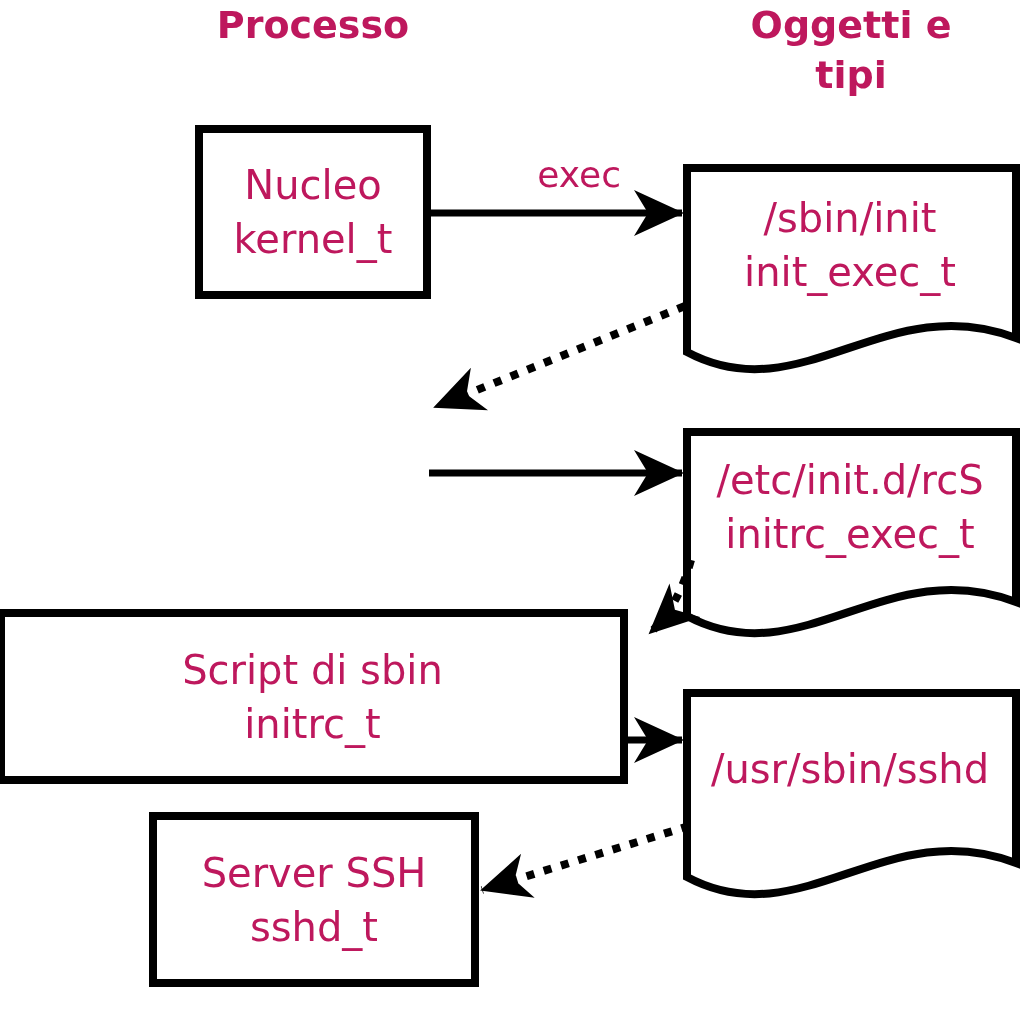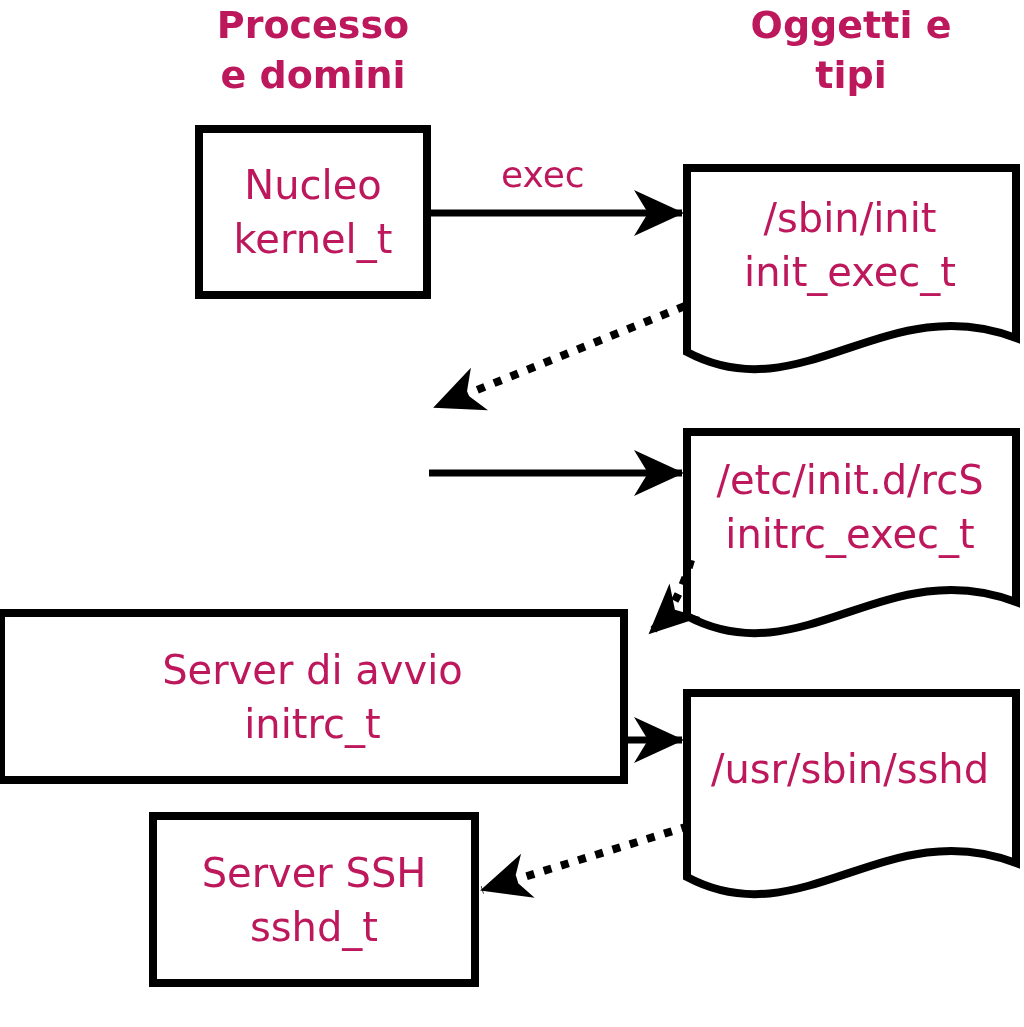--- a/index.html
+++ b/index.html
@@ -27,21 +27,21 @@
   .pbox-4 { left:149px; top:812px; width:330px; height:175px; }
   .doc-label {
     position:absolute; left:687px; width:326px; text-align:center;
     font-size:40px; line-height:54px;
   }
   .doc-label-1 { top:191px; }
   .doc-label-2 { top:453px; }
   .doc-label-3 { top:742px; }
   .edge-label {
     position:absolute; left:501px; top:153px; width:120px;
-    text-align:left; font-size:36px; line-height:44px;
+    text-align:right; font-size:36px; line-height:44px;
   }
 </style>
 </head>
 <body>
 
 <div class="canvas">
 
   <svg class="svg-layer" width="1024" height="1027" viewBox="0 0 1024 1027">
     <defs>
       <marker id="ah" markerUnits="userSpaceOnUse" markerWidth="56" markerHeight="50" refX="48" refY="23" orient="auto">
@@ -57,33 +57,32 @@
     <line x1="429" y1="473" x2="682" y2="473" stroke="#000000" stroke-width="7" marker-end="url(#ah)"></line>
     <line x1="624" y1="740" x2="682" y2="740" stroke="#000000" stroke-width="7" marker-end="url(#ah)"></line>
 
     <line x1="685" y1="306" x2="435" y2="407" stroke="#000000" stroke-width="8" stroke-dasharray="8 10" marker-end="url(#ah)"></line>
     <path d="M 691 560 Q 678 607 650 633" fill="none" stroke="#000000" stroke-width="8" stroke-dasharray="8 10" marker-end="url(#ah)"></path>
     <line x1="689" y1="826" x2="482" y2="890" stroke="#000000" stroke-width="8" stroke-dasharray="8 10" marker-end="url(#ah)"></line>
   </svg>
 
   <div class="col-header left">
     <div>Processo</div>
-    <div>e domini</div>
   </div>
   <div class="col-header right">
     <div>Oggetti e</div>
     <div>tipi</div>
   </div>
 
   <div class="pbox pbox-1">
     <span>Nucleo</span>
     <span>kernel_t</span>
   </div>
   <div class="pbox pbox-3">
-    <span>Server di avvio</span>
+    <span>Script di sbin</span>
     <span>initrc_t</span>
   </div>
   <div class="pbox pbox-4">
     <span>Server SSH</span>
     <span>sshd_t</span>
   </div>
 
   <div class="doc-label doc-label-2">
     <div>/etc/init.d/rcS</div>
     <div>initrc_exec_t</div>

